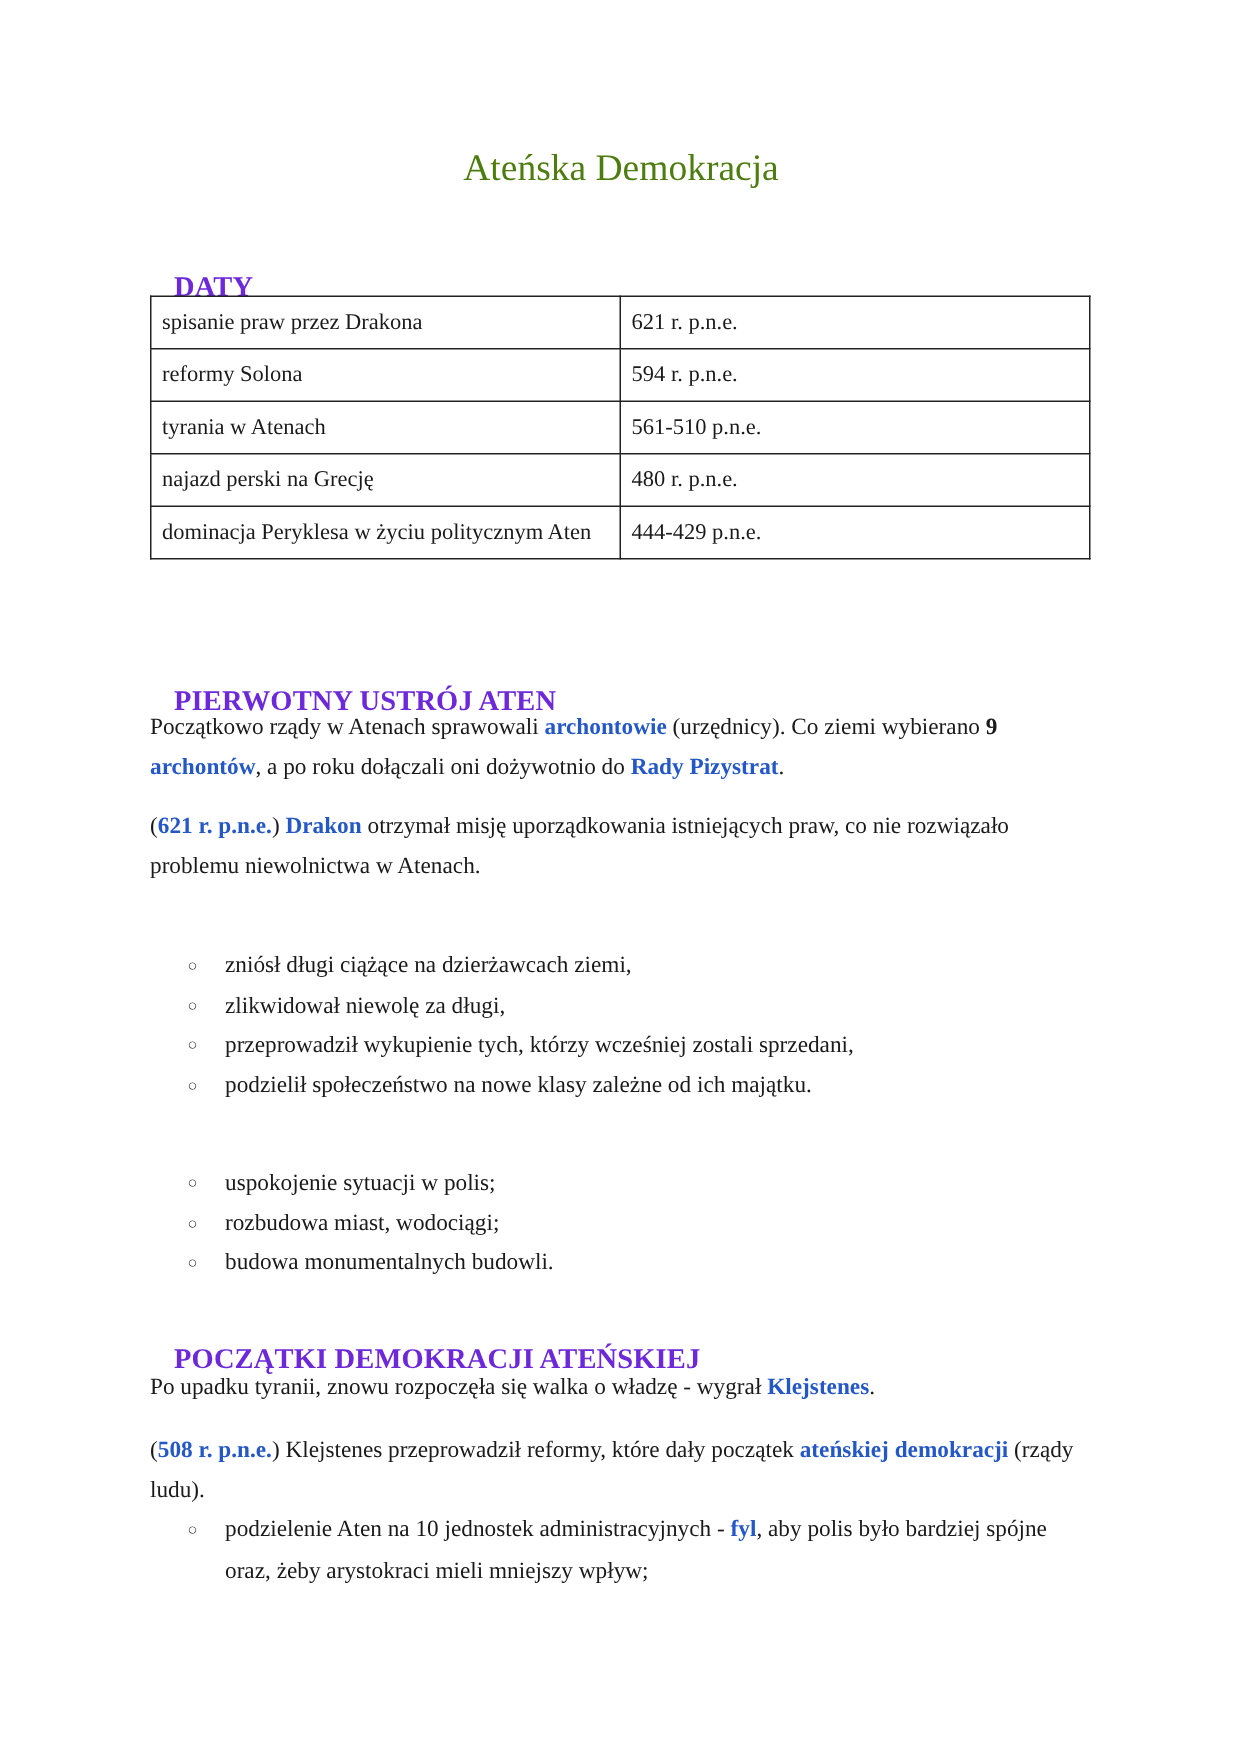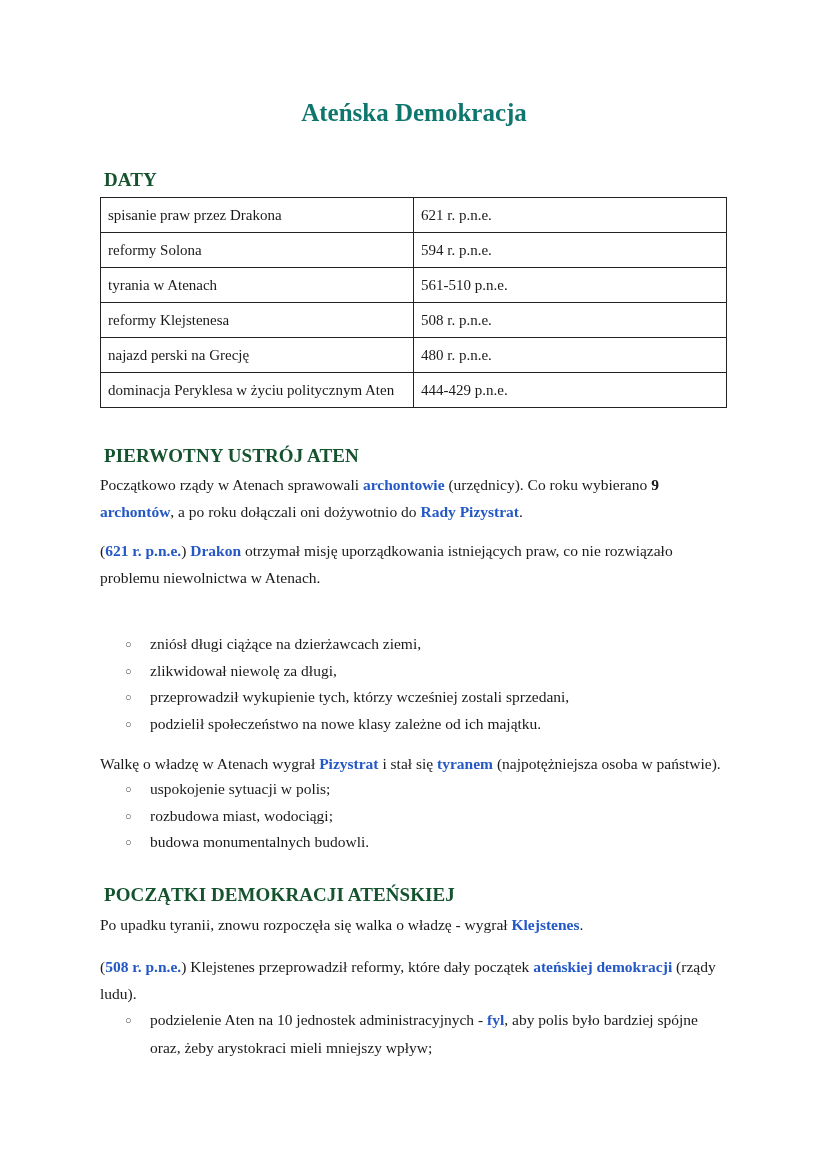--- a/index.html
+++ b/index.html
@@ -3,25 +3,25 @@
 <meta charset="utf-8">
 <style>
   html, body { margin: 0; padding: 0; background: #ffffff; }
   body {
     width: 828px; height: 1169px; position: relative; overflow: hidden;
     font-family: "Liberation Serif", serif; color: #1a1a1a;
   }
   .page { position: absolute; left: 0; top: 0; width: 828px; height: 1169px; }
   .title {
     position: absolute; left: 0; width: 828px; top: 99px; text-align: center;
-    font-size: 25px; font-weight: bold; color: #0f766e; margin: 0;
+    font-size: 25px; font-weight: normal; color: #4d7c0f; margin: 0;
   }
   h2 {
-    position: absolute; left: 100px; margin: 4px; font-size: 19px; font-weight: bold;
-    color: #14532d; letter-spacing: 0.1px;
+    position: absolute; left: 100px; margin: 16px; font-size: 19px; font-weight: bold;
+    color: #6d28d9; letter-spacing: 0.1px;
   }
   .b { color: #2458c6; font-weight: bold; }
   .k { color: #1a1a1a; font-weight: bold; }
   table {
     position: absolute; left: 100px; top: 197px; width: 627px;
     border-collapse: collapse; font-size: 15px;
   }
   td {
     border: 1.5px solid #222; height: 34px; padding: 0 7px; vertical-align: middle;
   }
@@ -56,49 +56,44 @@
       </tr>
       <tr>
         <td class="c1">reformy Solona</td>
         <td>594 r. p.n.e.</td>
       </tr>
       <tr>
         <td class="c1">tyrania w Atenach</td>
         <td>561-510 p.n.e.</td>
       </tr>
       <tr>
-        <td class="c1">reformy Klejstenesa</td>
-        <td>508 r. p.n.e.</td>
-      </tr>
-      <tr>
         <td class="c1">najazd perski na Grecję</td>
         <td>480 r. p.n.e.</td>
       </tr>
       <tr>
         <td class="c1">dominacja Peryklesa w życiu politycznym Aten</td>
         <td>444-429 p.n.e.</td>
       </tr>
     </tbody>
   </table>
 
   <h2 style="top:441px;">PIERWOTNY USTRÓJ ATEN</h2>
 
-  <p class="para" style="top:471px;"><span>Początkowo rządy w Atenach sprawowali </span><span class="b">archontowie</span><span> (urzędnicy). Co roku wybierano </span><span class="k">9</span><br><span class="b">archontów</span><span>, a po roku dołączali oni dożywotnio do </span><span class="b">Rady Pizystrat</span><span>.</span></p>
+  <p class="para" style="top:471px;"><span>Początkowo rządy w Atenach sprawowali </span><span class="b">archontowie</span><span> (urzędnicy). Co ziemi wybierano </span><span class="k">9</span><br><span class="b">archontów</span><span>, a po roku dołączali oni dożywotnio do </span><span class="b">Rady Pizystrat</span><span>.</span></p>
 
   <p class="para" style="top:537px;"><span>(</span><span class="b">621 r. p.n.e.</span><span>) </span><span class="b">Drakon</span><span> otrzymał misję uporządkowania istniejących praw, co nie rozwiązało problemu niewolnictwa w Atenach.</span></p>
 
 
   <ul class="list" style="top:631px;">
     <li><span class="bullet">○</span><span>zniósł długi ciążące na dzierżawcach ziemi,</span></li>
     <li><span class="bullet">○</span><span>zlikwidował niewolę za długi,</span></li>
     <li><span class="bullet">○</span><span>przeprowadził wykupienie tych, którzy wcześniej zostali sprzedani,</span></li>
     <li><span class="bullet">○</span><span>podzielił społeczeństwo na nowe klasy zależne od ich majątku.</span></li>
   </ul>
 
-  <p class="para" style="top:750px;"><span>Walkę o władzę w Atenach wygrał </span><span class="b">Pizystrat</span><span> i stał się </span><span class="b">tyranem</span><span> (najpotężniejsza osoba w państwie).</span></p>
 
   <ul class="list" style="top:776px;">
     <li><span class="bullet">○</span><span>uspokojenie sytuacji w polis;</span></li>
     <li><span class="bullet">○</span><span>rozbudowa miast, wodociągi;</span></li>
     <li><span class="bullet">○</span><span>budowa monumentalnych budowli.</span></li>
   </ul>
 
   <h2 style="top:880px;text-align:right;">POCZĄTKI DEMOKRACJI ATEŃSKIEJ</h2>
 
   <p class="para" style="top:911px;"><span>Po upadku tyranii, znowu rozpoczęła się walka o władzę - wygrał </span><span class="b">Klejstenes</span><span>.</span></p>

